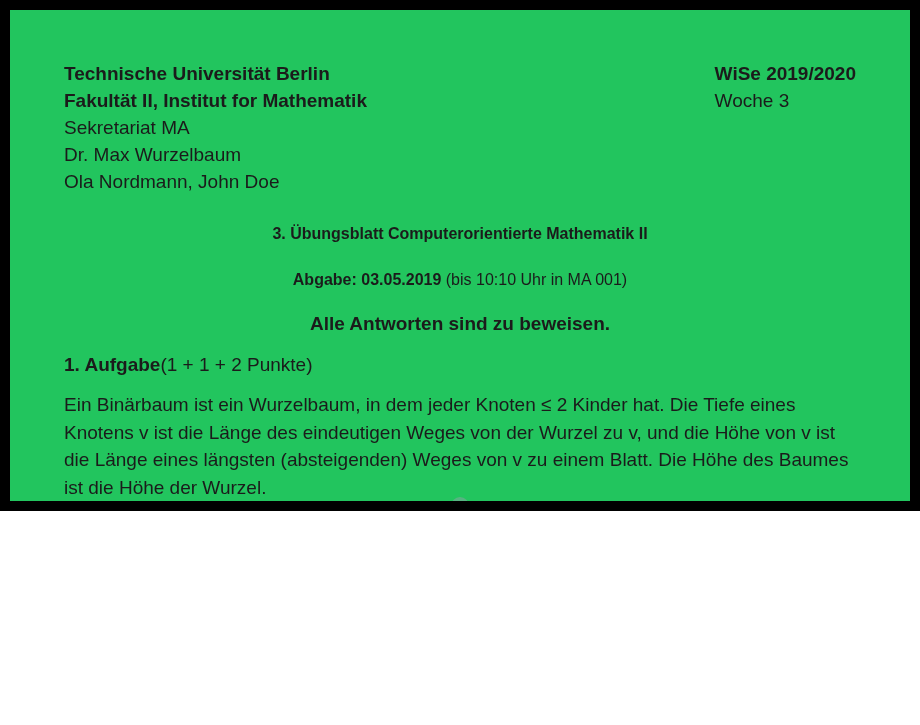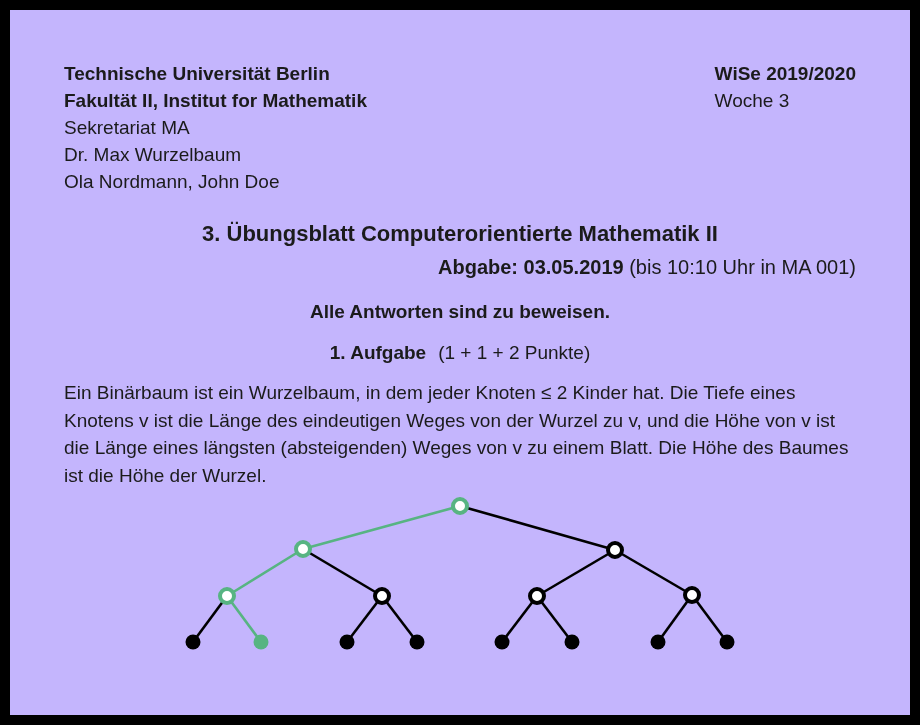--- a/index.html
+++ b/index.html
@@ -4,69 +4,67 @@
 <style>
   html, body {
     margin: 0;
     padding: 0;
     background: #ffffff;
     font-family: "Liberation Sans", sans-serif;
   }
   .page {
     position: relative;
     width: 920px;
-    height: 725px;
+    height: 511px;
     box-sizing: border-box;
     border: 10px solid #000000;
-    background: #c4b5fd;
+    background: #22c55e;
     padding: 50px 54px 16px 54px;
     color: #1b1b1b;
     overflow: hidden;
   }
   
   .header {
     display: flex;
     justify-content: space-between;
     align-items: flex-start;
     font-size: 19px;
     line-height: 27px;
   }
   .header-left  { text-align: left; }
   .header-right { text-align: left; }
   .b { font-weight: bold; }
   .it { }
   
   .title-block { text-align: center; }
   .sheet-title {
     margin-top: 24px;
-    font-size: 22px;
+    font-size: 16px;
     font-weight: bold;
     line-height: 30px;
   }
   .due-line {
-    margin-top: 5px;
-    font-size: 20px;
+    margin-top: 17px;
+    font-size: 16px;
     line-height: 27px;
-    text-align: right;
   }
   .motto {
     margin-top: 17px;
     font-size: 19px;
     font-weight: bold;
     line-height: 27px;
   }
   
   .task-row {
     margin-top: 14px;
     display: flex;
-    justify-content: center;
+    justify-content: flex-start;
     align-items: baseline;
     font-size: 19px;
     line-height: 27px;
-    gap: 12px;
   }
   .task-heading { font-weight: bold; }
   .task-paragraph {
     margin-top: 13px;
     font-size: 19px;
     line-height: 27.5px;
     width: 792px;
   }
   
   .tree-figure {

